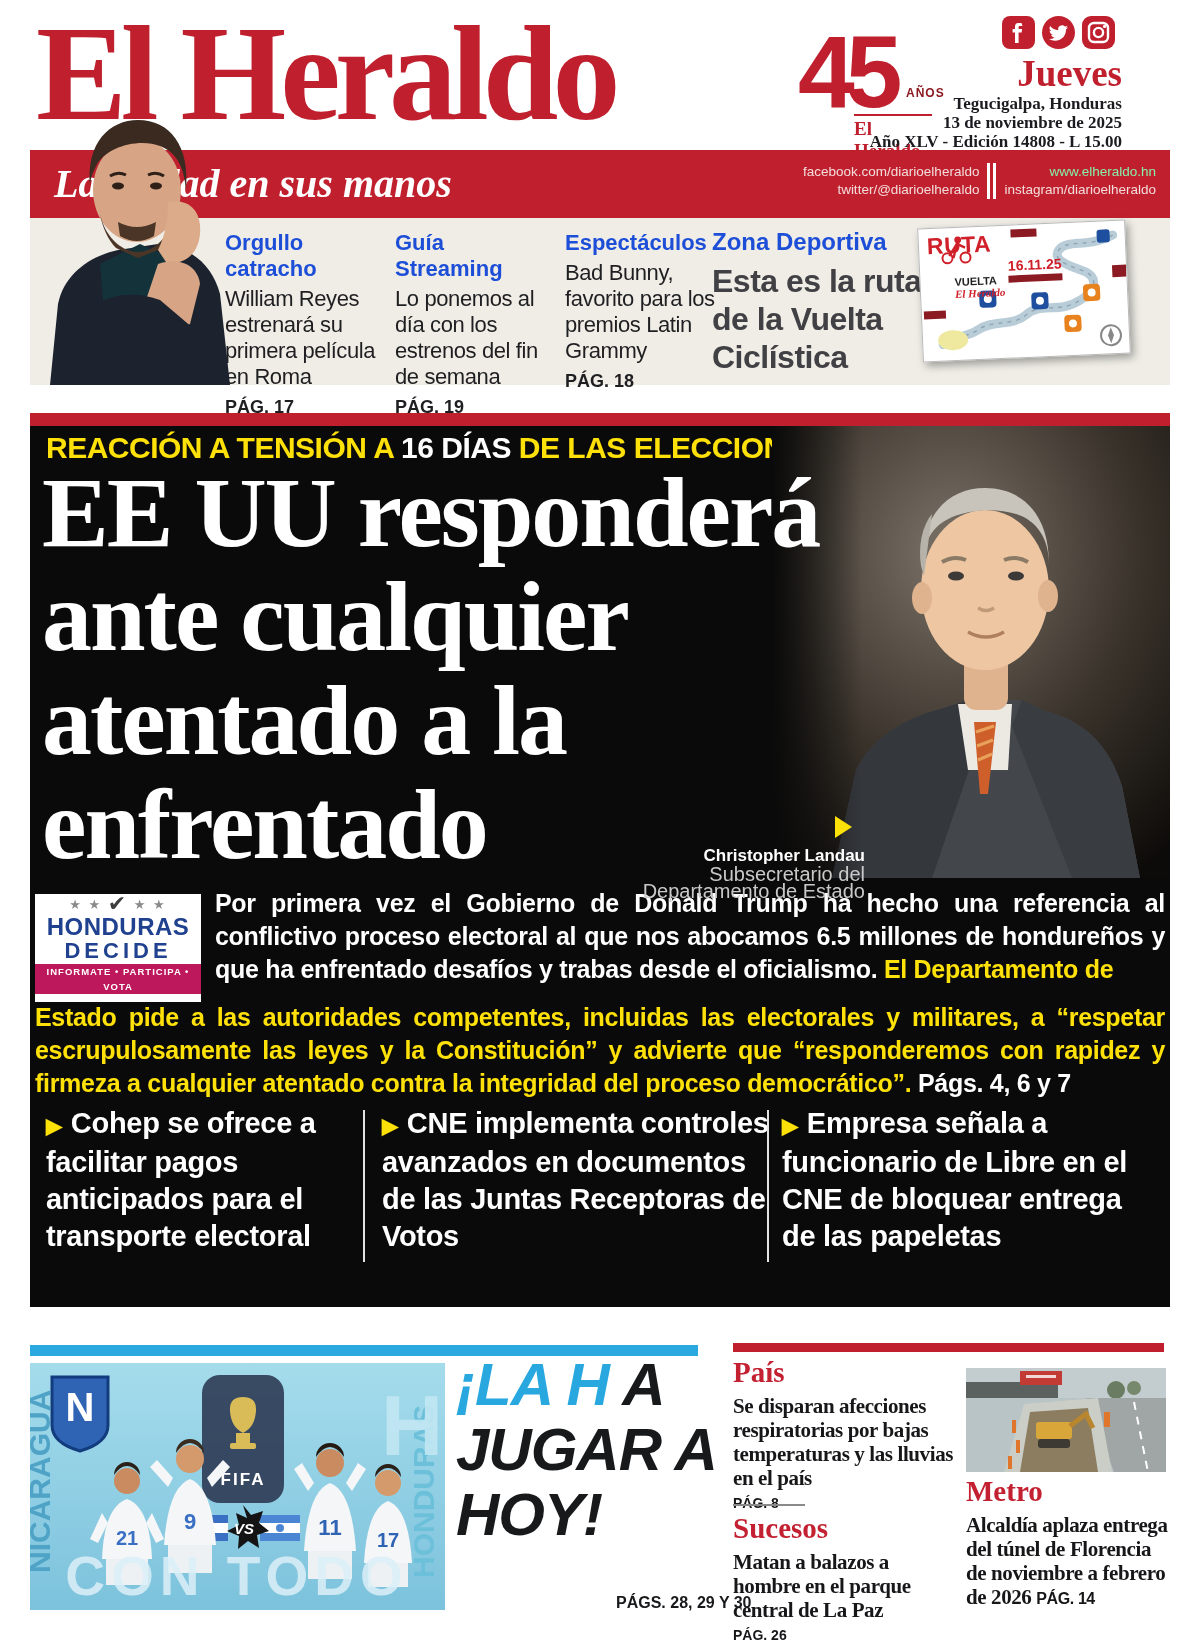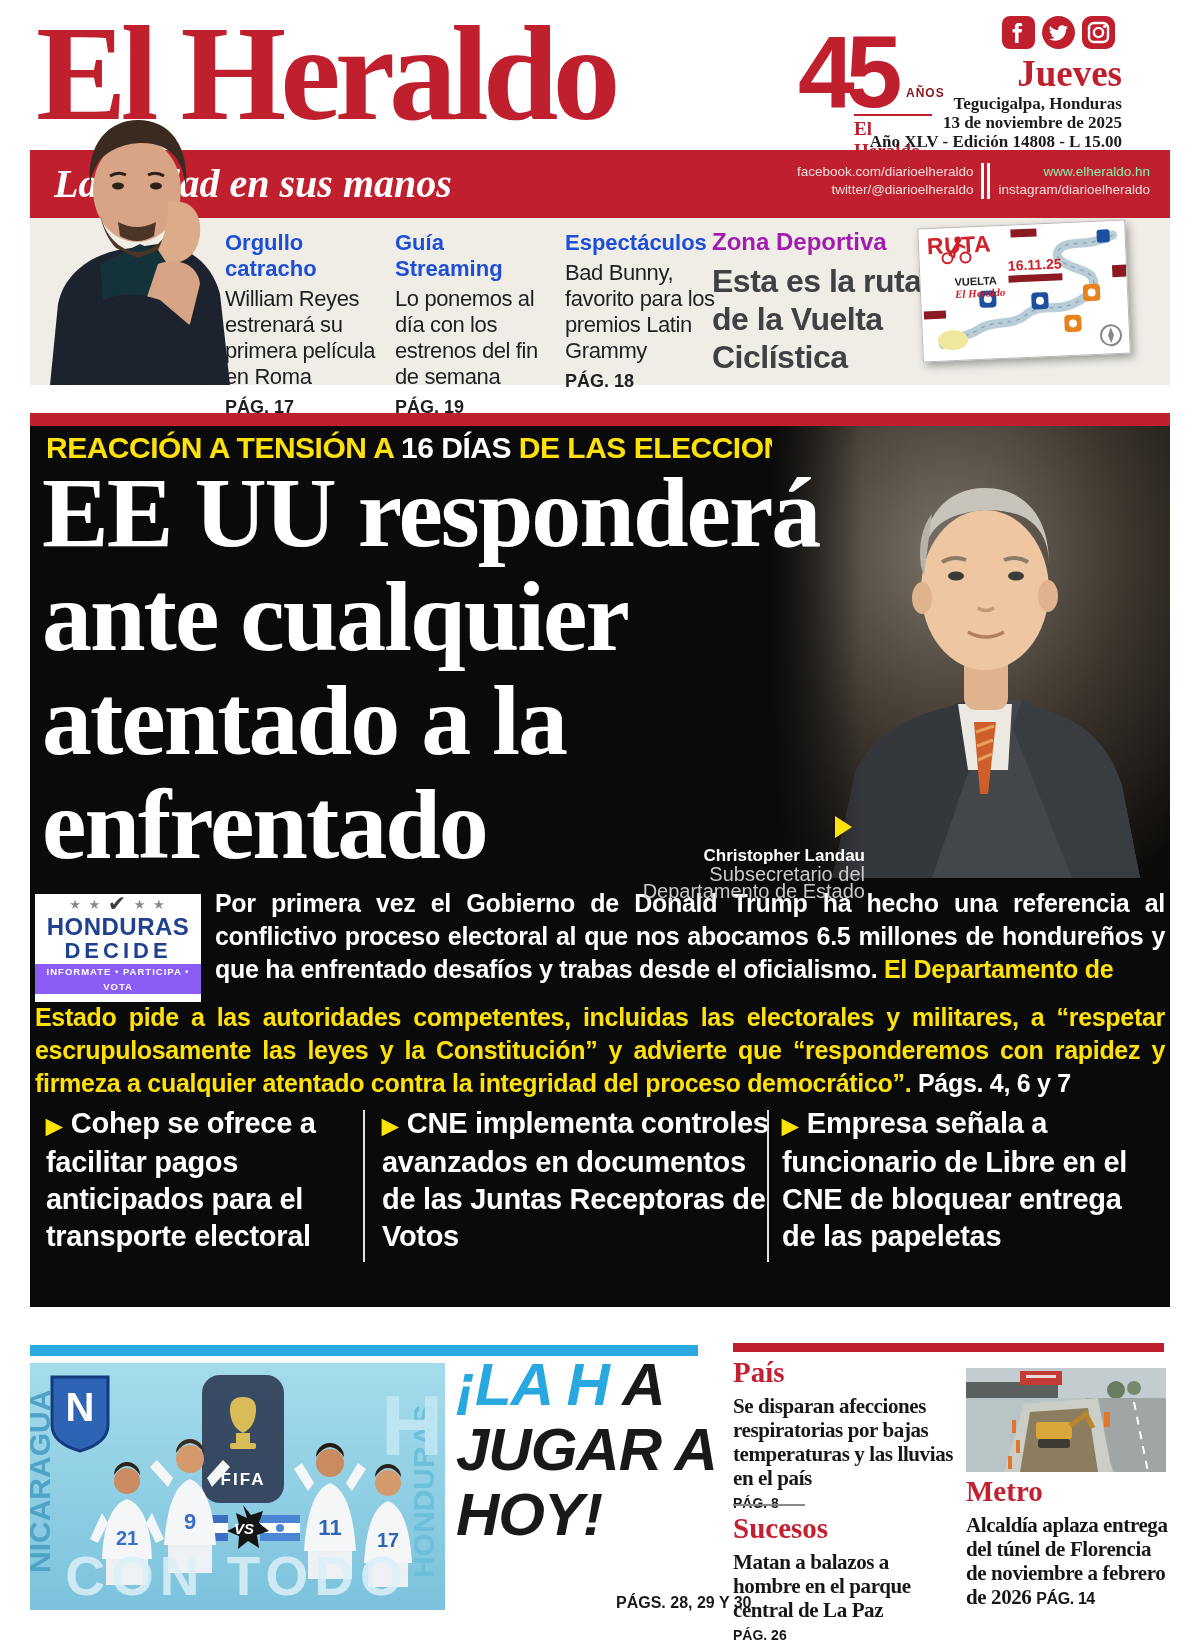--- a/index.html
+++ b/index.html
@@ -14,38 +14,38 @@
   .anniv-rule { position:absolute; left:56px; top:86px; width:78px; height:2px; background:#c0202e; }
   .anniv-brand { position:absolute; left:56px; top:90px; font-size:19px; font-weight:bold; color:#c0202e; font-family:"Liberation Serif",serif; }
   .social-row { position:absolute; left:1002px; top:16px; display:flex; gap:7px; }
   .social-ic { width:33px; height:33px; }
   .day-name { position:absolute; right:78px; top:52px; font-family:"Liberation Serif",serif; font-weight:bold; font-size:37px; color:#c0202e; text-align:right; }
   .date-block { position:absolute; right:78px; top:94px; text-align:right; font-family:"Liberation Serif",serif; font-weight:bold; font-size:17px; line-height:19px; color:#1b1b20; }
 
   
   .strip { position:absolute; left:30px; top:150px; width:1140px; height:68px; background:#c0202e; }
   .tagline { position:absolute; left:24px; top:10px; font-family:"Liberation Serif",serif; font-style:italic; font-weight:bold; font-size:40px; color:#ffffff; }
-  .strip-social { position:absolute; right:20px; top:13px; display:flex; align-items:flex-end; gap:8px; }
+  .strip-social { position:absolute; right:14px; top:13px; display:flex; align-items:flex-end; gap:8px; }
   .strip-col { text-align:right; font-size:13.5px; line-height:18px; color:#f3dcdc; }
   .strip-col .bold-line { font-weight:normal; color:#86efac; }
   .strip-bars { display:flex; gap:3px; }
   .strip-bars i { display:block; width:3px; height:36px; background:#ffffff; }
 
   
   .teaser-panel { position:absolute; left:30px; top:218px; width:1140px; height:167px; background:#efede6; }
   .portrait-w { position:absolute; left:40px; top:94px; width:196px; height:291px; z-index:6; }
   .teaser { position:absolute; top:230px; }
   .teaser .kick { font-size:22px; font-weight:bold; color:#1d4ed8; margin-bottom:4px; }
   .teaser .body { font-size:22px; line-height:26px; color:#1f1f22; letter-spacing:-0.4px; }
   .teaser .pg { margin-top:7px; font-size:18px; font-weight:bold; color:#1f1f22; }
   .t1 { left:225px; width:165px; }
   .t2 { left:395px; width:160px; }
   .t3 { left:565px; width:150px; }
   .zona { position:absolute; left:712px; top:228px; width:230px; }
-  .zona .kick { font-size:24px; font-weight:bold; color:#a21caf; margin-bottom:6px; }
+  .zona .kick { font-size:24px; font-weight:bold; color:#1d4ed8; margin-bottom:6px; }
   .zona .head { font-size:32px; line-height:38px; font-weight:bold; color:#414044; letter-spacing:-0.5px; }
   .map-card { position:absolute; left:920px; top:224px; width:208px; height:134px; background:#ffffff; border:1px solid #b9b9b9; box-shadow:3px 4px 8px rgba(0,0,0,0.35); transform:rotate(-2.5deg); z-index:5; }
   .map-ruta { position:absolute; left:8px; top:4px; font-size:23px; font-weight:bold; color:#d0202a; letter-spacing:0.5px; }
   .map-date { position:absolute; left:88px; top:32px; font-size:14px; font-weight:bold; color:#d0202a; }
   .map-date-bar { position:absolute; left:88px; top:50px; width:54px; height:7px; background:#8c1a22; }
   .map-vuelta { position:absolute; left:34px; top:48px; font-size:11px; font-weight:bold; color:#222; }
   .map-brand { position:absolute; left:34px; top:60px; font-size:11px; font-weight:bold; color:#d0202a; font-family:"Liberation Serif",serif; font-style:italic; }
 
   
   .black { position:absolute; left:30px; top:413px; width:1140px; height:894px; background:#0a0a0a; }
@@ -56,21 +56,21 @@
   .landau { position:absolute; right:0; top:13px; width:398px; height:452px; z-index:1; }
   .cap-tri { position:absolute; left:805px; top:403px; width:0; height:0; border-left:17px solid #ffe10a; border-top:11px solid transparent; border-bottom:11px solid transparent; z-index:4; }
   .caption { position:absolute; left:545px; top:433px; width:290px; text-align:right; z-index:4; }
   .caption .nm { font-size:17px; font-weight:bold; color:#ffffff; }
   .caption .rl { font-size:20px; line-height:17px; color:#c9c9c9; }
   .hd-logo { position:absolute; left:5px; top:481px; width:166px; height:108px; background:#ffffff; z-index:4; text-align:center; overflow:hidden; }
   .hd-stars { font-size:13px; color:#8a8a8a; line-height:20px; letter-spacing:2px; }
   .hd-stars .chk { font-size:22px; color:#3d3d3d; vertical-align:-2px; }
   .hd-n1 { font-size:24px; font-weight:bold; color:#20418f; line-height:24px; letter-spacing:0.5px; }
   .hd-n2 { font-size:22px; font-weight:bold; color:#20418f; line-height:23px; letter-spacing:4px; }
-  .hd-foot { margin-top:2px; background:#8b5cf6; color:#ffffff; font-size:9.5px; font-weight:bold; line-height:15px; letter-spacing:1px; }
+  .hd-foot { margin-top:2px; background:#be185d; color:#ffffff; font-size:9.5px; font-weight:bold; line-height:15px; letter-spacing:1px; }
   .lede { position:absolute; left:5px; top:474px; width:1130px; font-weight:bold; font-size:25px; line-height:33px; text-align:justify; letter-spacing:-0.3px; z-index:3; }
   .lede p.p1 { margin-left:180px; }
   .lede p.p2 { margin-top:15px; }
   .lede .w { color:#ffffff; } .lede .y { color:#ffe10a; }
   .bullet { position:absolute; top:692px; font-size:29px; line-height:37px; font-weight:bold; color:#ffffff; letter-spacing:-0.3px; z-index:3; }
   .bullet .tri { color:#ffe10a; font-size:21px; margin-right:9px; }
   .b1 { left:16px; width:305px; }
   .b2 { left:352px; width:392px; }
   .b3 { left:752px; width:378px; }
   .vdiv { position:absolute; top:697px; width:2px; height:152px; background:#e3e3e3; z-index:3; }

